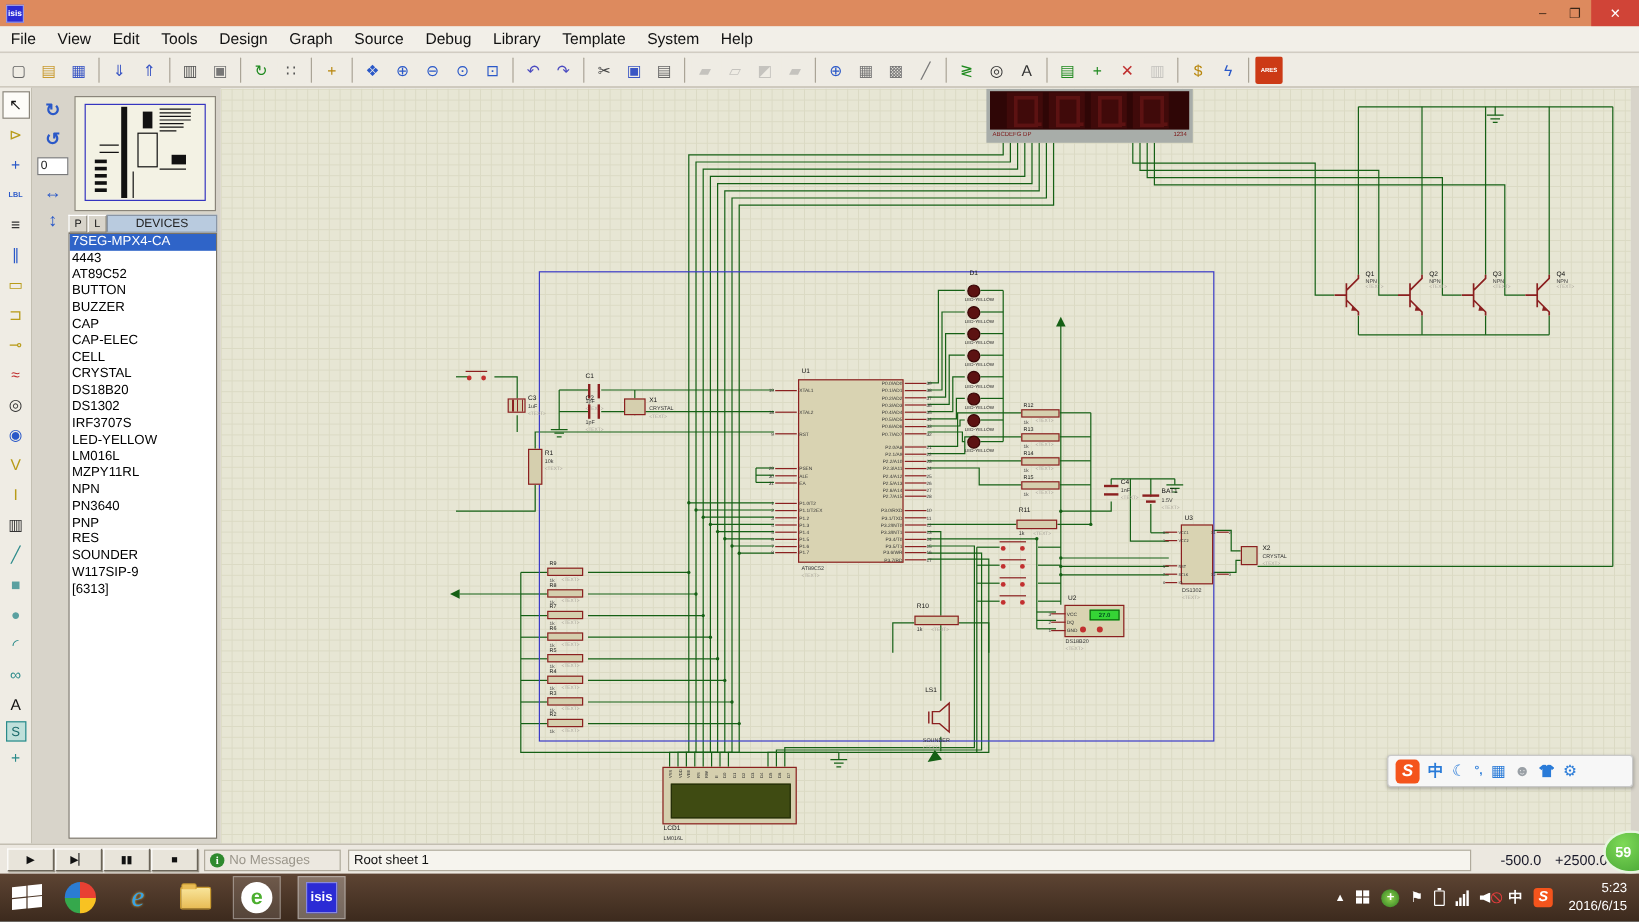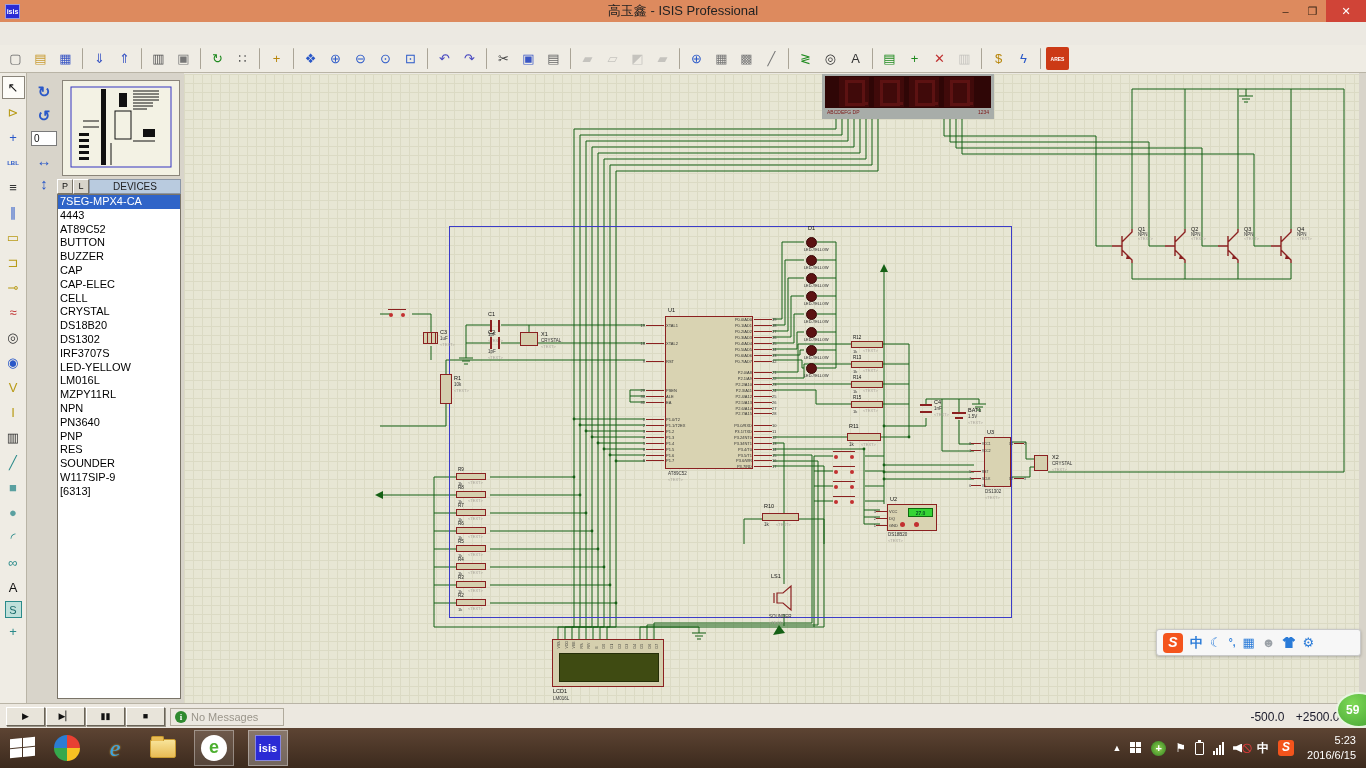--- a/index.html
+++ b/index.html
@@ -195,28 +195,41 @@
     font-weight:bold;font-style:italic;text-align:center;line-height:15px;}
   .clock{font-size:11px;color:#fff;text-align:right;line-height:1.4;margin-left:4px;margin-right:6px;}
 </style>
 </head>
 <body>
 
 <div id="screen">
 
   <div class="titlebar">
     <div class="app-icon">isis</div>
-    <div class="win-title">高玉鑫 - ISIS Professional</div>
     <div class="win-btns">
       <div class="win-btn">–</div>
       <div class="win-btn">❐</div>
       <div class="win-btn close">✕</div>
     </div>
   </div>
 
+  <div class="menubar">
+      <div class="menu-item">File</div>
+      <div class="menu-item">View</div>
+      <div class="menu-item">Edit</div>
+      <div class="menu-item">Tools</div>
+      <div class="menu-item">Design</div>
+      <div class="menu-item">Graph</div>
+      <div class="menu-item">Source</div>
+      <div class="menu-item">Debug</div>
+      <div class="menu-item">Library</div>
+      <div class="menu-item">Template</div>
+      <div class="menu-item">System</div>
+      <div class="menu-item">Help</div>
+    </div>
 
   <div class="toolbar">
       <div class="tb-btn" style="color: rgb(102, 102, 102);">▢</div>
       <div class="tb-btn" style="color: rgb(200, 154, 48);">▤</div>
       <div class="tb-btn" style="color: rgb(58, 86, 196);">▦</div>
       <div class="tb-btn sep"></div>
       <div class="tb-btn" style="color: rgb(58, 86, 196);">⇓</div>
       <div class="tb-btn" style="color: rgb(58, 86, 196);">⇑</div>
       <div class="tb-btn sep"></div>
       <div class="tb-btn" style="color: rgb(85, 85, 85);">▥</div>
@@ -1219,20 +1232,21 @@
     <div id="sim-controls">
         <div class="sim-btn" style="left: 6px;">▶</div>
         <div class="sim-btn" style="left: 46px;">▶▏</div>
         <div class="sim-btn" style="left: 86px;">▮▮</div>
         <div class="sim-btn" style="left: 126px;">■</div>
       </div>
     <div class="msg-panel">
       <span class="info-dot">i</span>
       <span>No Messages</span>
     </div>
+    <div class="sheet-panel">Root sheet 1</div>
     <div class="coord-panel">
       <span>-500.0</span>
       <span>+2500.0</span>
     </div>
   </div>
 
   <div class="ime-bar">
     <div class="sogou-logo">S</div>
     <div class="ime-ic" style="font-weight:bold;">中</div>
     <div class="ime-ic">☾</div>

